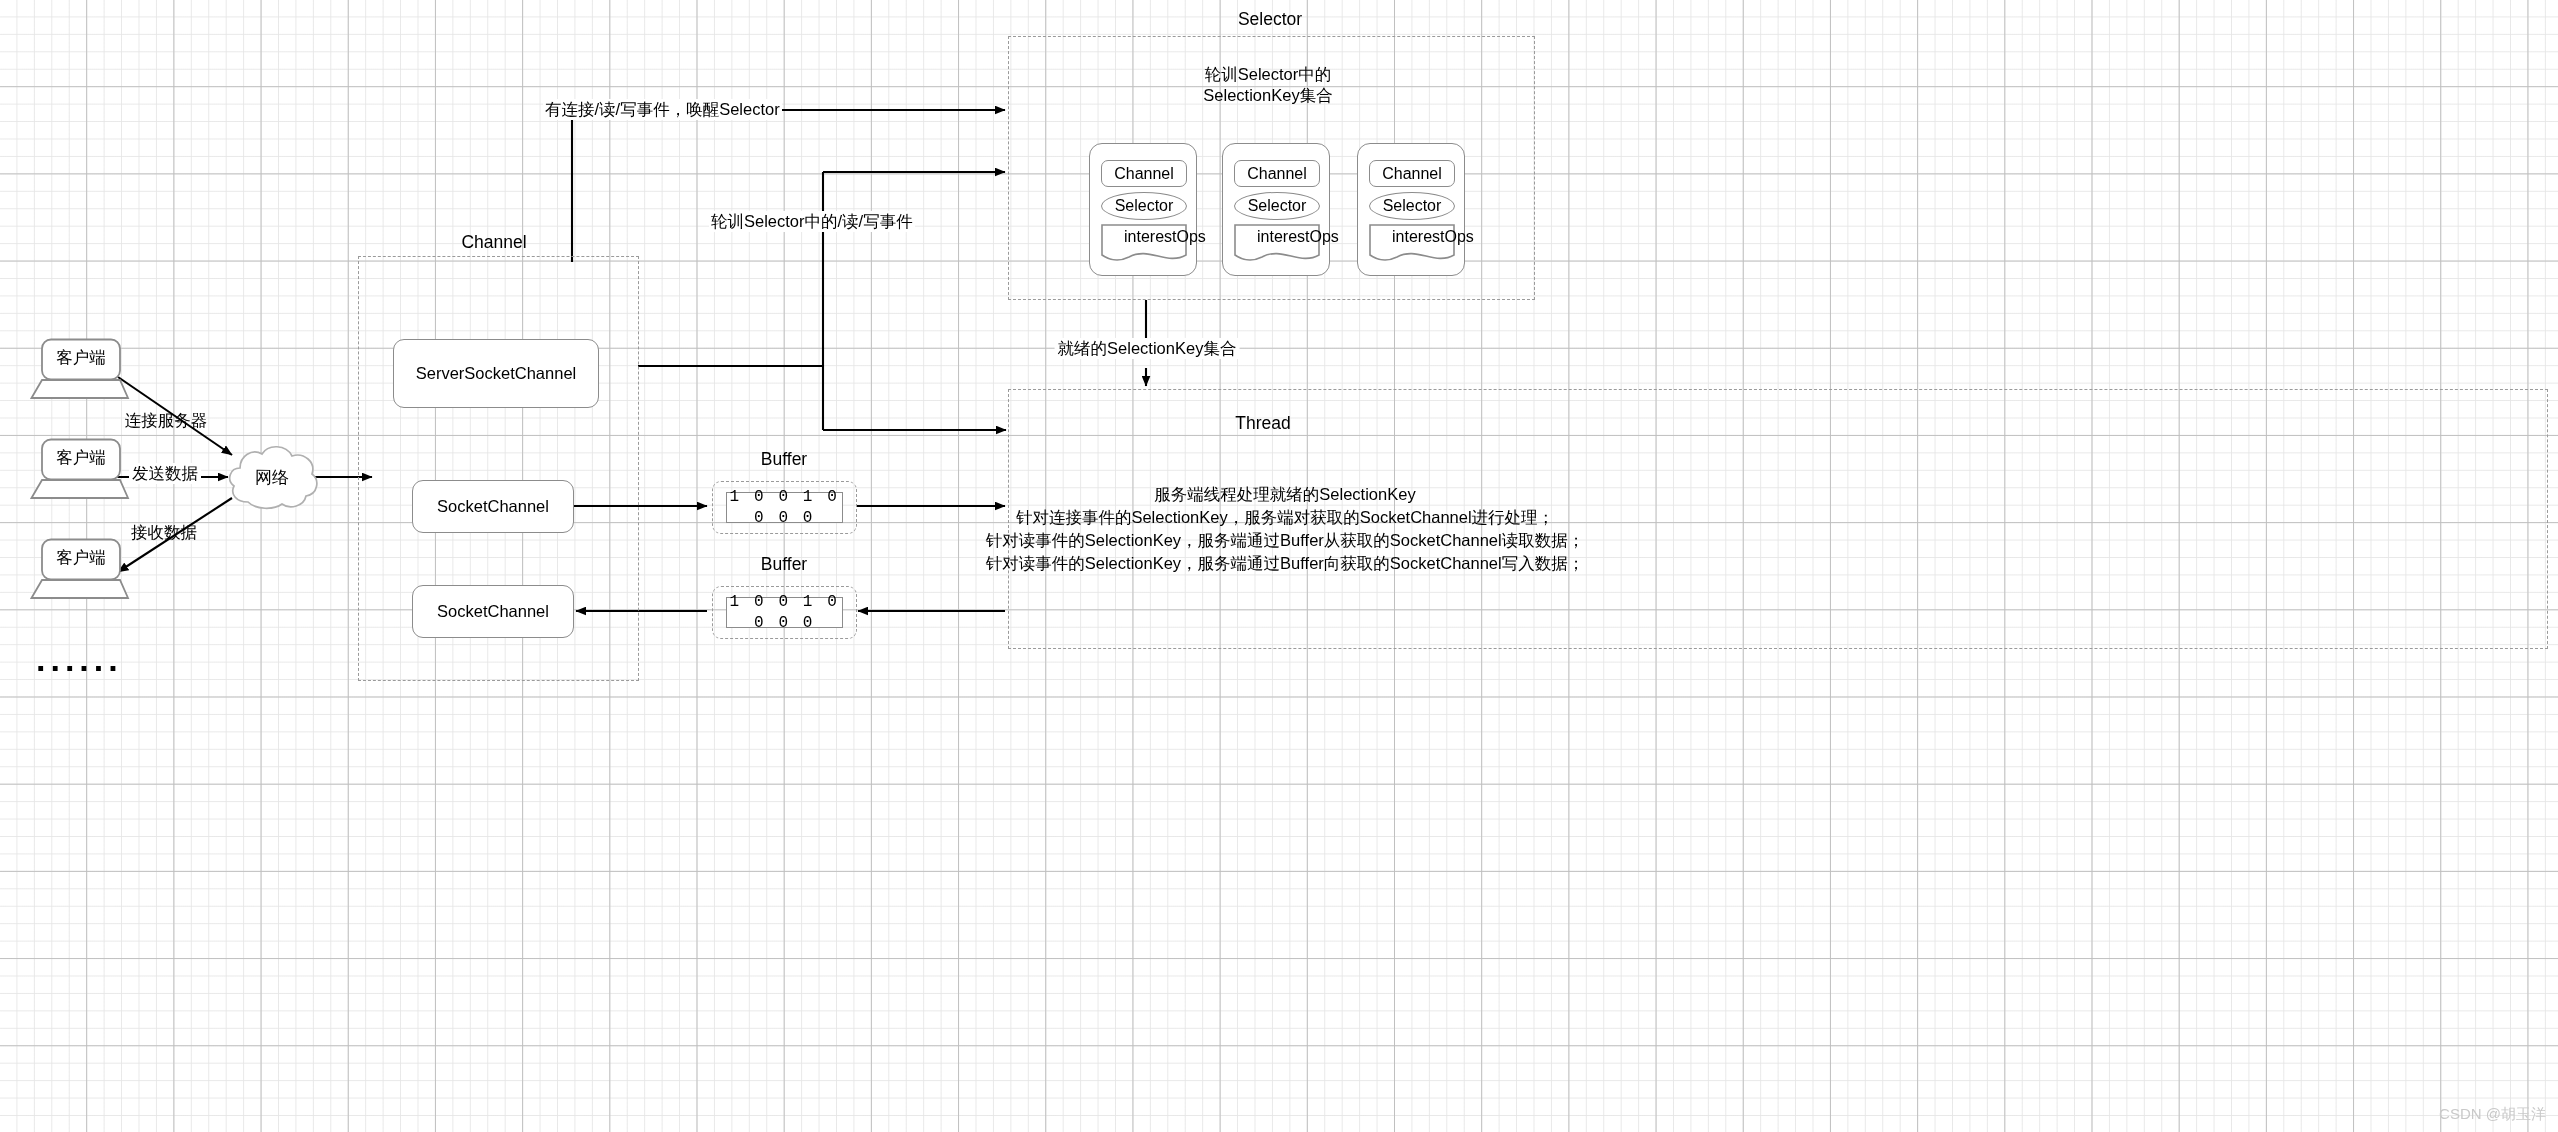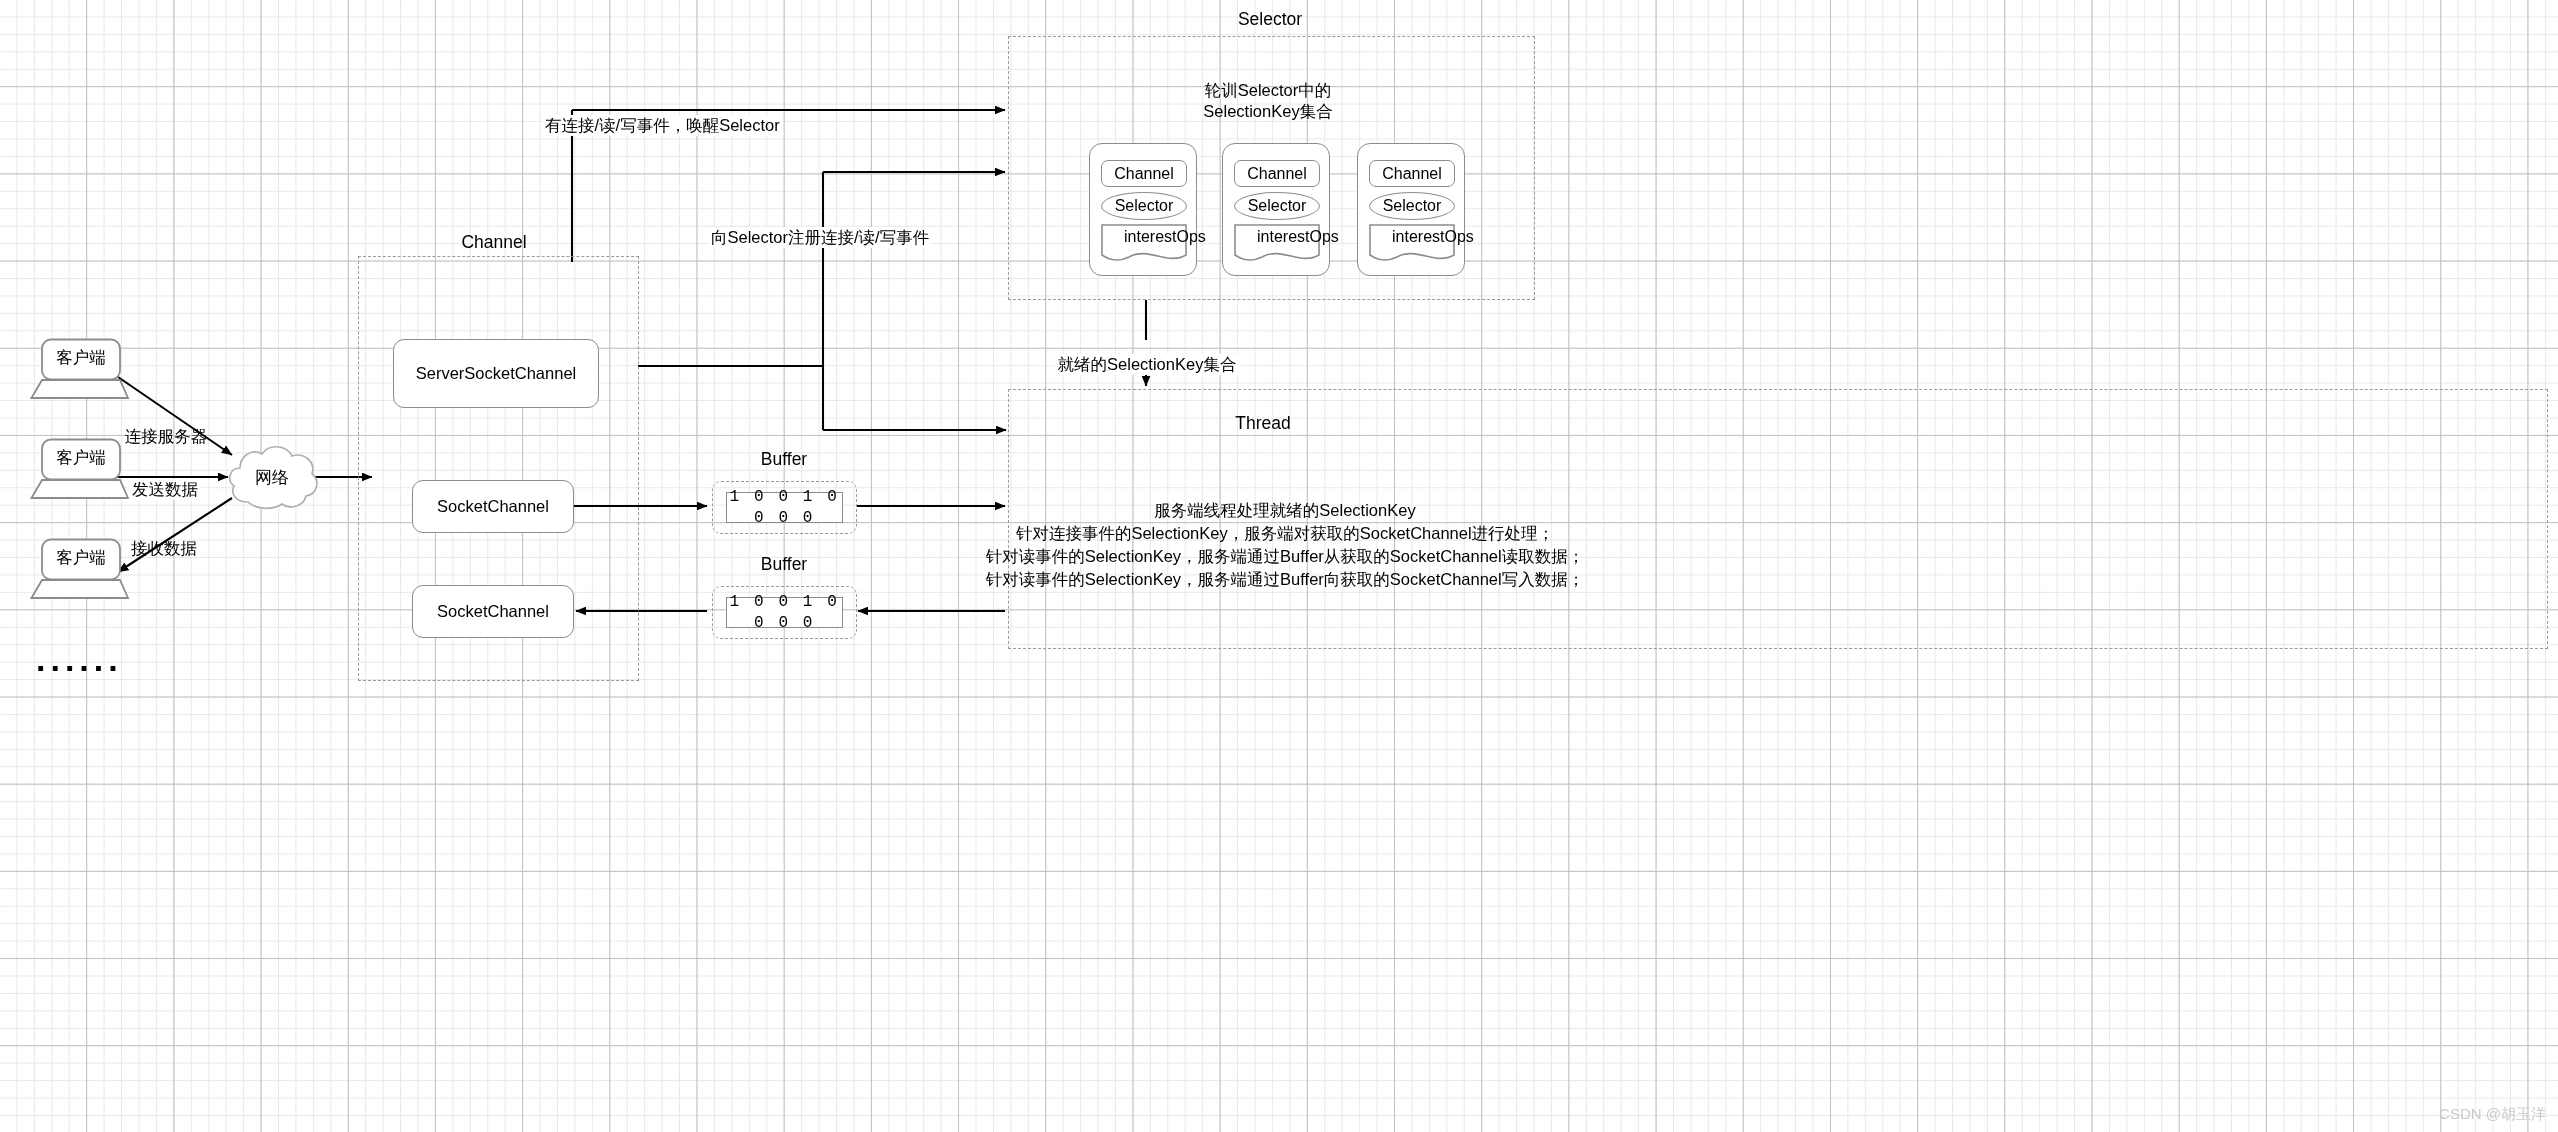--- a/index.html
+++ b/index.html
@@ -65,21 +65,21 @@
     position: absolute;
     white-space: pre;
     color: #000000;
     line-height: 1.3;
   }
   .label.center {
     text-align: center;
     transform: translateX(-50%);
   }
   .fs-17 { font-size: 17.5px; }
-  .fs-16 { font-size: 16.5px; margin-top: 16px; }
+  .fs-16 { font-size: 16.5px; }
   .dots {
     position: absolute;
     font-size: 34px;
     font-weight: bold;
     letter-spacing: 5px;
     color: #000;
     line-height: 1;
   }
   .watermark {
     position: absolute;
@@ -253,21 +253,21 @@
   </div>
 
   <div class="label center fs-17" style="left:784px; top:553px;">Buffer</div>
   <div class="node dashed-box" style="left:712px; top:586px; width:145px; height:53px;
               border-radius:9px;"></div>
   <div class="node sq-box" style="left:726px; top:597px; width:117px; height:31px;">
     <span class="buf-digits">1 0 0 1 0 0 0 0</span>
   </div>
 
   <div class="label fs-16" style="left:543px; top:99px; background:#fff; padding:0 2px;">有连接/读/写事件，唤醒Selector</div>
-  <div class="label fs-16" style="left:709px; top:211px; background:#fff; padding:0 2px;">向Selector注册连接/读/写事件</div>
+  <div class="label fs-16" style="left:709px; top:211px; background:#fff; padding:0 2px;">轮训Selector中的/读/写事件</div>
   <div class="label center fs-16" style="left:1147px; top:338px; background:#fff; padding:0 3px;">就绪的SelectionKey集合</div>
 
   <div class="label center fs-17" style="left:1270px; top:8px;">Selector</div>
   <div class="node dashed-box" style="left:1008px; top:36px; width:527px; height:264px;"></div>
 
   <div class="label center fs-16" style="left:1268px; top:64px;">轮训Selector中的</div>
   <div class="label center fs-16" style="left:1268px; top:85px;">SelectionKey集合</div>
 
   <div class="key-card" style="left:1089px; top:143px; width:108px; height:133px;">
     <div class="key-chan" style="left:11px; top:16px; width:86px; height:27px;">

